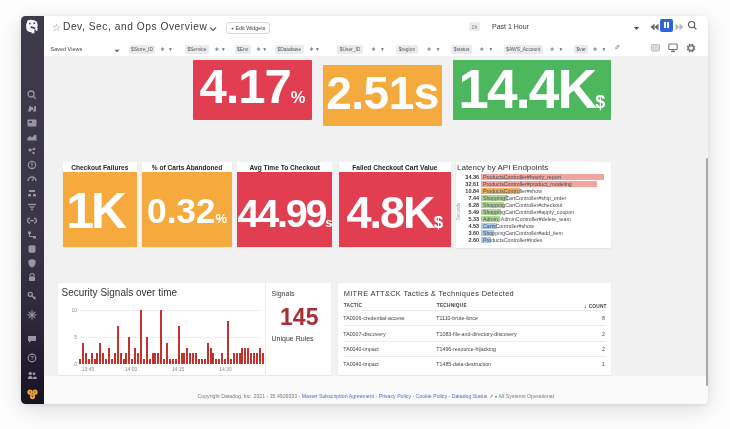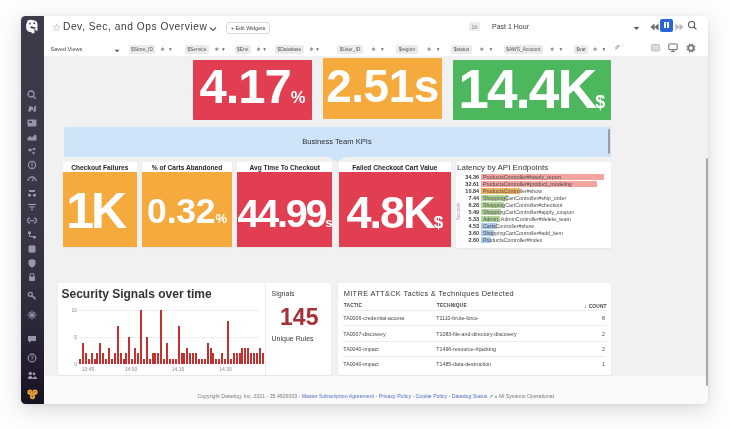--- a/index.html
+++ b/index.html
@@ -109,32 +109,27 @@
         <line x1="2.32" y1="3.89" x2="0.84" y2="3.28"></line>
         <line x1="3.89" y1="2.32" x2="3.28" y2="0.84"></line>
         <line x1="6.11" y1="2.32" x2="6.72" y2="0.84"></line>
         <line x1="7.68" y1="3.89" x2="9.16" y2="3.28"></line>
       </g>
     </svg>
 
   <div class="tile" style="left:172px;top:43.5px;width:119px;height:60.5px;background:#e23e52">
     <div class="num" style="top:2.4px;font-size:49px;letter-spacing:-1px">4.17<span style="font-size:16.5px;letter-spacing:0">%</span></div>
     </div>
-  <div class="tile" style="left:302px;top:42px;width:119px;height:60.5px;background:#f4aa3c">
+  <div class="tile" style="left:302px;top:49px;width:119px;height:60.5px;background:#f4aa3c">
     <div class="num" style="top:4.5px;font-size:46px;letter-spacing:-0.5px">2.51s</div>
     </div>
   <div class="tile" style="left:432px;top:43.5px;width:157.5px;height:60.5px;background:#4db75e">
     <div class="num" style="top:2.4px;font-size:55px;letter-spacing:-2px">14.4K<span style="font-size:18px;letter-spacing:0">$</span></div>
     </div>
 
-  <div class="banner" style="top:110.5px;height:30px;background:#cfe4f9">
-    <div class="btxt" style="top:10.5px">Business Team KPIs</div>
-      <div class="bscroll"></div>
-      <div style="position:absolute;left:265px;top:30px;width:0;height:0;border-left:8.5px solid transparent;border-right:8.5px solid transparent;border-top:5px solid #cfe4f9"></div>
-    </div>
 
   <div class="panel" style="left:42px;top:146px;width:73.5px;height:85px">
     <div class="ttl">Checkout Failures</div>
     <div class="abs" style="left:0;top:10px;right:0;bottom:0;background:#f4aa3c">
       <div class="num" style="top:13.5px;font-size:50px;letter-spacing:-3px;padding-right:9px">1K</div>
       </div>
     </div>
   <div class="panel" style="left:121.3px;top:146px;width:89.5px;height:85px">
     <div class="ttl">% of Carts Abandoned</div>
     <div class="abs" style="left:0;top:10px;right:0;bottom:0;background:#f4aa3c">
@@ -204,21 +199,21 @@
       </div>
       <div class="tl-row" style="top:75.0px">
         <span class="tl-val">2.60</span>
         <span class="tl-bar" style="width:9.3px;background:#abc9e8"></span>
         <span class="tl-lab">ProductsController#index</span>
       </div>
   </div>
 
 
   <div class="panel" style="left:37px;top:267px;width:207px;height:92px">
-    <div class="abs" style="left:3.5px;top:4px;font-size:12px;color:#33333a;font-weight:700">Security Signals over time</div>
+    <div class="abs" style="left:3.5px;top:4px;font-size:10px;color:#33333a;font-weight:400">Security Signals over time</div>
     <div class="abs" style="left:21px;right:5px;top:26.9px;border-top:1px solid #efeff1"></div>
     <div class="abs" style="left:21px;right:5px;top:53.8px;border-top:1px solid #efeff1"></div>
     <span class="abs" style="left:4px;width:15px;top:24.2px;font-size:5px;color:#8a8a90;text-align:right">10</span>
     <span class="abs" style="left:4px;width:15px;top:51.2px;font-size:5px;color:#8a8a90;text-align:right">5</span>
     <span class="abs" style="left:4px;width:15px;top:78px;font-size:5px;color:#8a8a90;text-align:right">0</span>
     <span class="abs" style="left:30px;top:83px;font-size:5px;color:#8a8a90;transform:translateX(-50%)">13:45</span>
     <span class="abs" style="left:73px;top:83px;font-size:5px;color:#8a8a90;transform:translateX(-50%)">14:00</span>
     <span class="abs" style="left:120px;top:83px;font-size:5px;color:#8a8a90;transform:translateX(-50%)">14:15</span>
     <span class="abs" style="left:167.6px;top:83px;font-size:5px;color:#8a8a90;transform:translateX(-50%)">14:30</span>
     <i class="sbar" style="left:21.0px;height:5.4px"></i>

